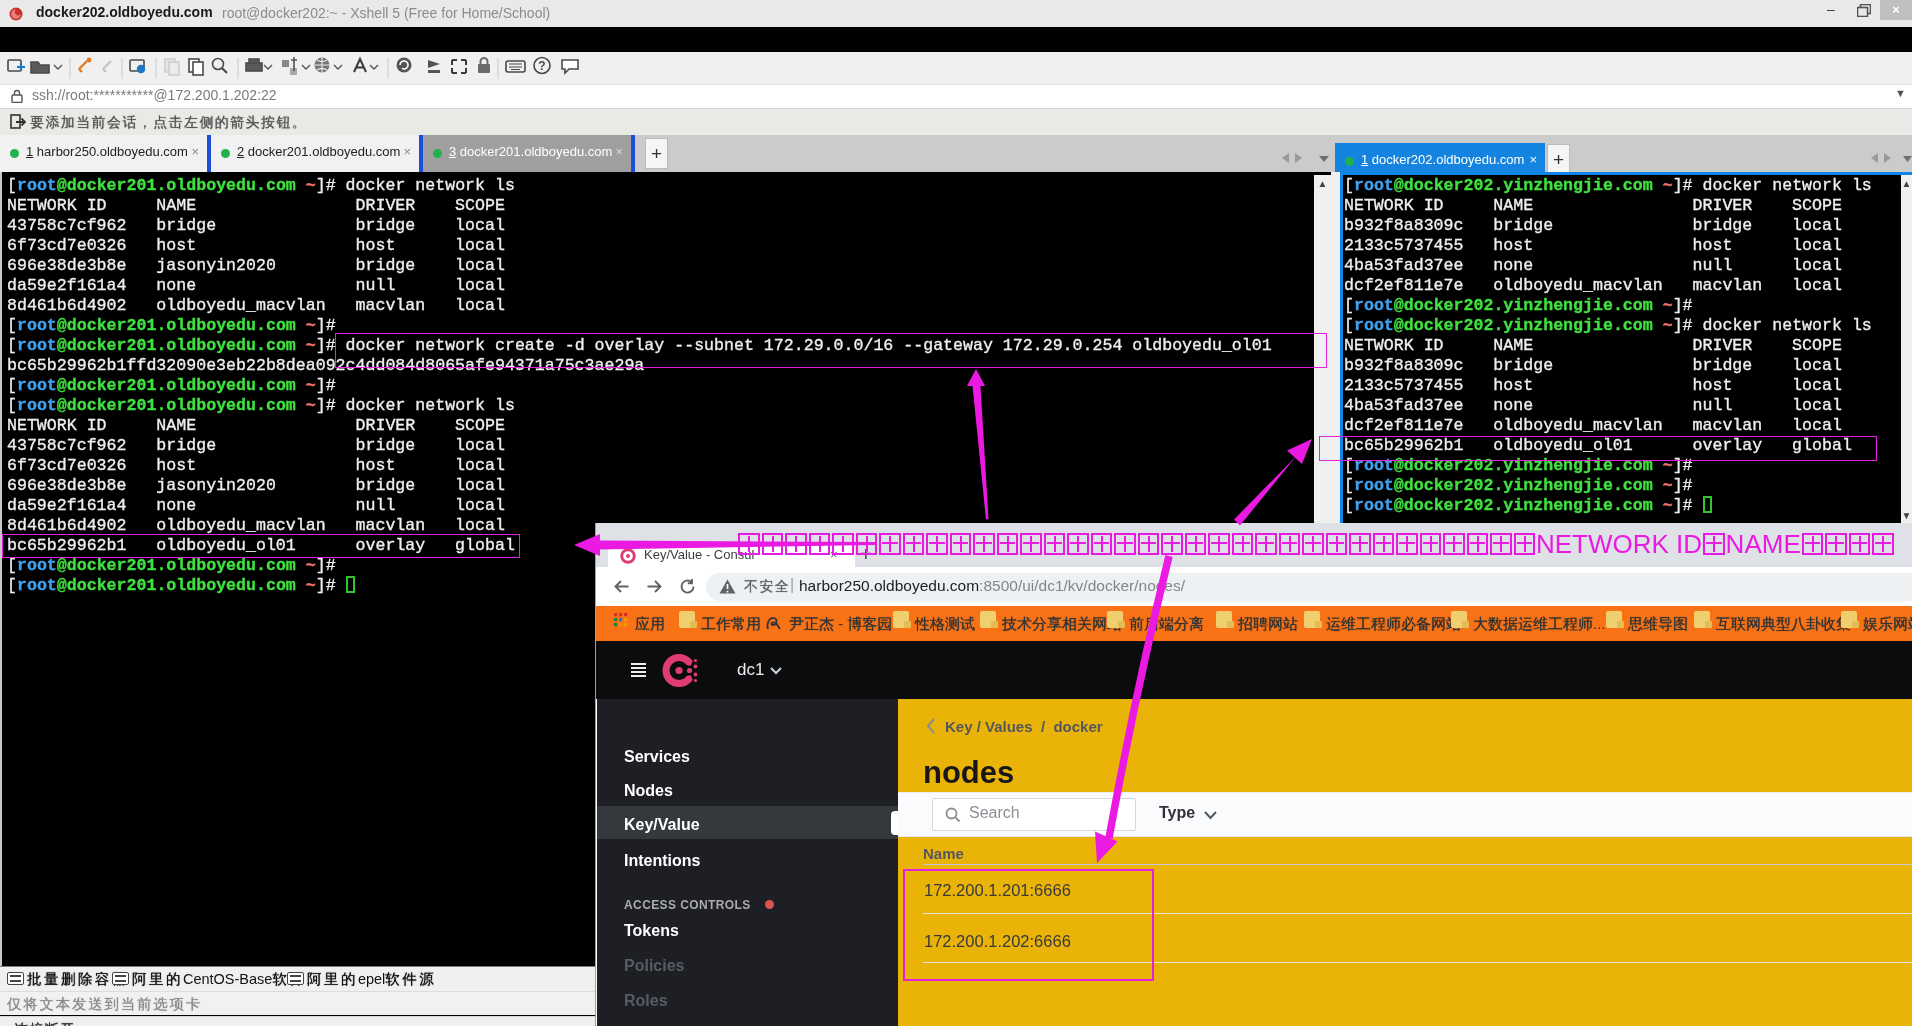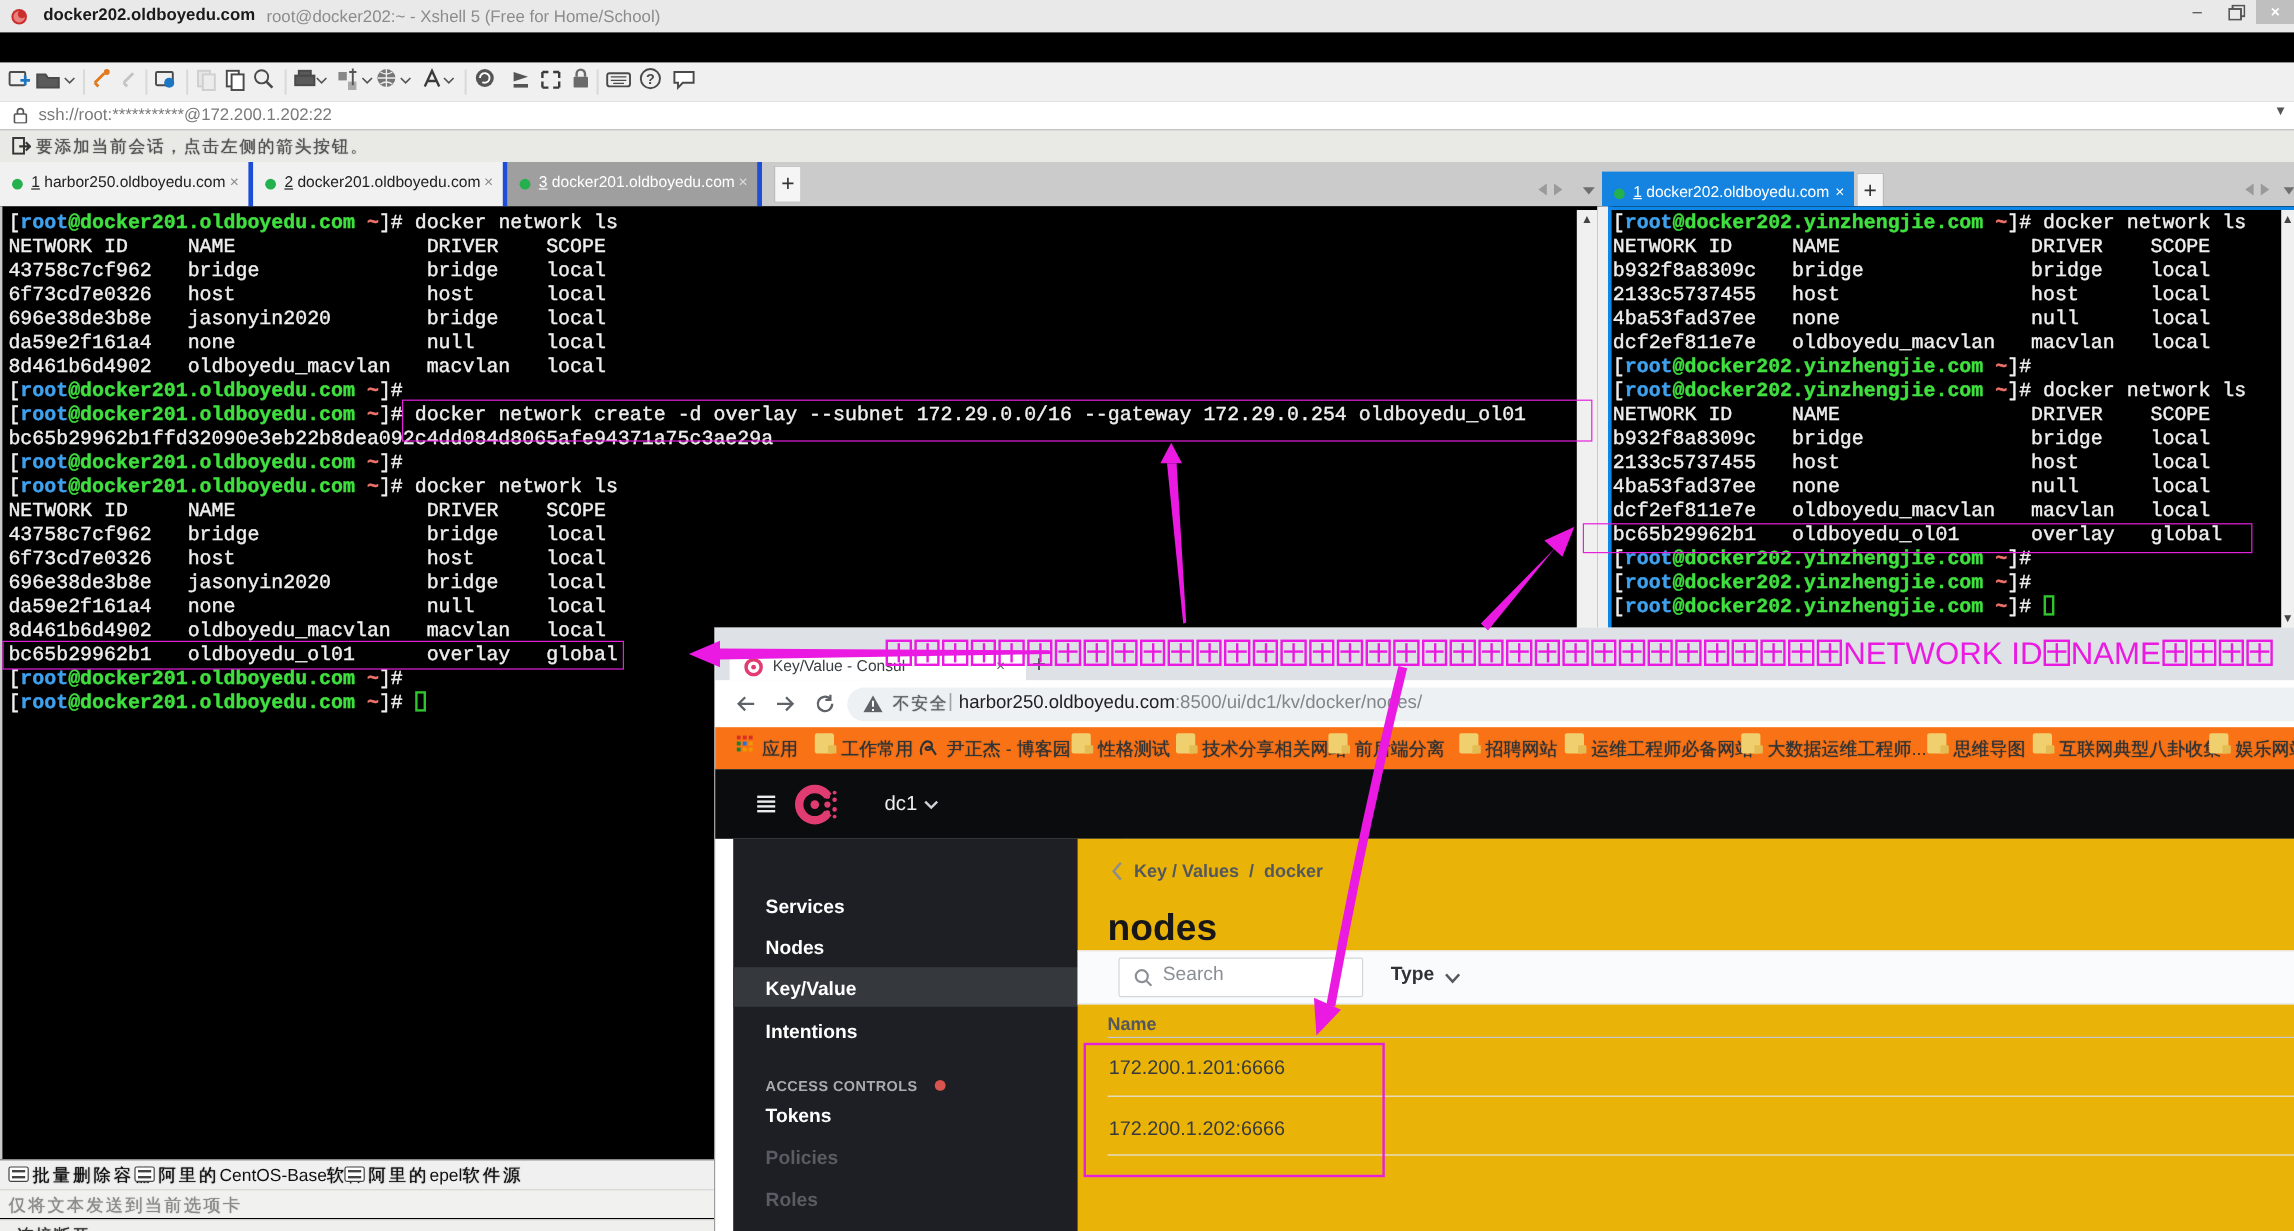--- a/index.html
+++ b/index.html
@@ -55,21 +55,21 @@
 #btabbar{position:absolute;left:0;top:0;width:1317px;height:44px;background:#dee1e6}
 #btab{position:absolute;left:12px;top:21px;width:247px;height:23px;background:#fff;border-radius:8px 8px 0 0;font-size:13px;color:#3c4043}
 #baddr{position:absolute;left:0;top:44px;width:1317px;height:39px;background:#fff}
 #bpill{position:absolute;left:110px;top:6px;width:1207px;height:28px;background:#eef1f3;border-radius:14px 0 0 14px;color:#202124;font-size:16px}
 #bbook{position:absolute;left:0;top:83px;width:1317px;height:35px;background:#f97316;font-size:15px;color:#333}
 .bitem{position:absolute;top:9px;white-space:nowrap}
 .folder{position:absolute;top:5px;width:16px;height:17px;background:#f0cf6e;border-radius:2px}
 .folder:after{content:"";position:absolute;right:-2px;bottom:0;width:7px;height:7px;background:#e4bc54;border-radius:1px}
 
 #chead{position:absolute;left:0;top:118px;width:1317px;height:58px;background:#0b0c0e}
-#cside{position:absolute;left:15px;top:176px;width:326px;height:327px;background:#1d1f24;color:#fff;font-size:16px;font-weight:700}
+#cside{position:absolute;left:1px;top:176px;width:326px;height:327px;background:#1d1f24;color:#fff;font-size:16px;font-weight:700}
 .sitem{position:absolute;left:27px;white-space:nowrap}
 #csel{position:absolute;left:0;top:107px;width:302px;height:33px;background:#35383d}
 #cselbar{position:absolute;left:294px;top:112px;width:8px;height:24px;background:#fff;border-radius:4px 0 0 4px}
 #cmain{position:absolute;left:302px;top:176px;width:1015px;height:327px;background:#eab308}
 </style></head><body>
 <div id="root">
 <div class="abs" id="titlebar">
 <svg class="abs" style="left:9px;top:7px" width="14" height="14">
         <circle cx="7" cy="7" r="6.5" fill="#c9302c"></circle>
         <path d="M7 2.2 a4.8 4.8 0 1 0 4.8 4.8 a3.4 3.4 0 1 1 -4.8 -4.8z" fill="#e8807d"></path>

